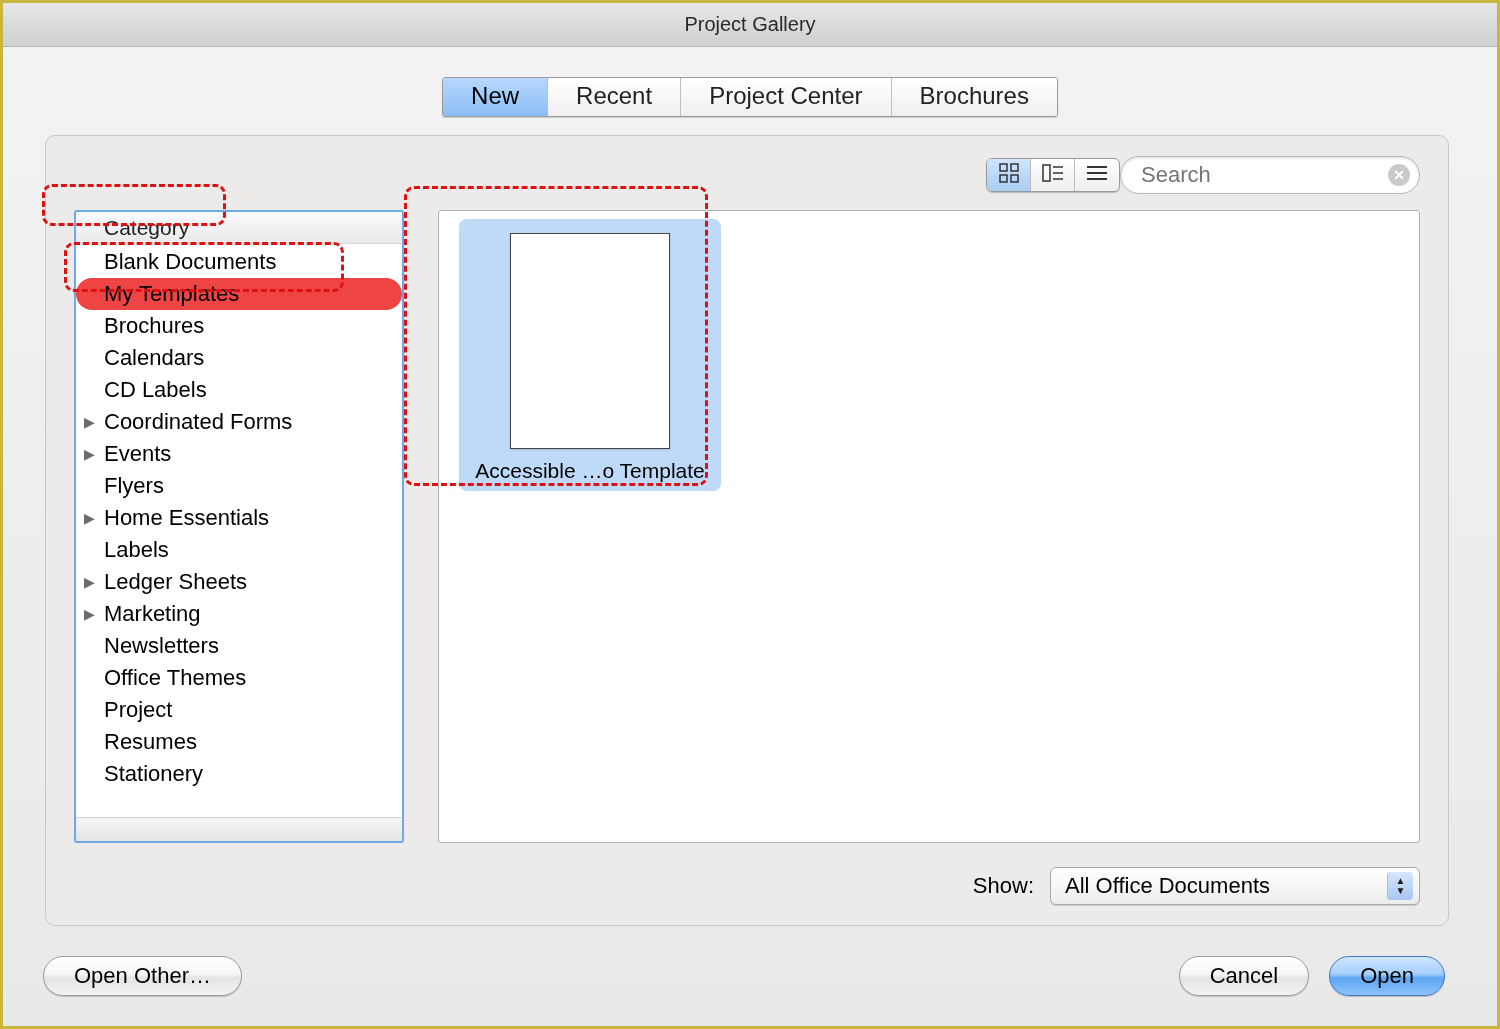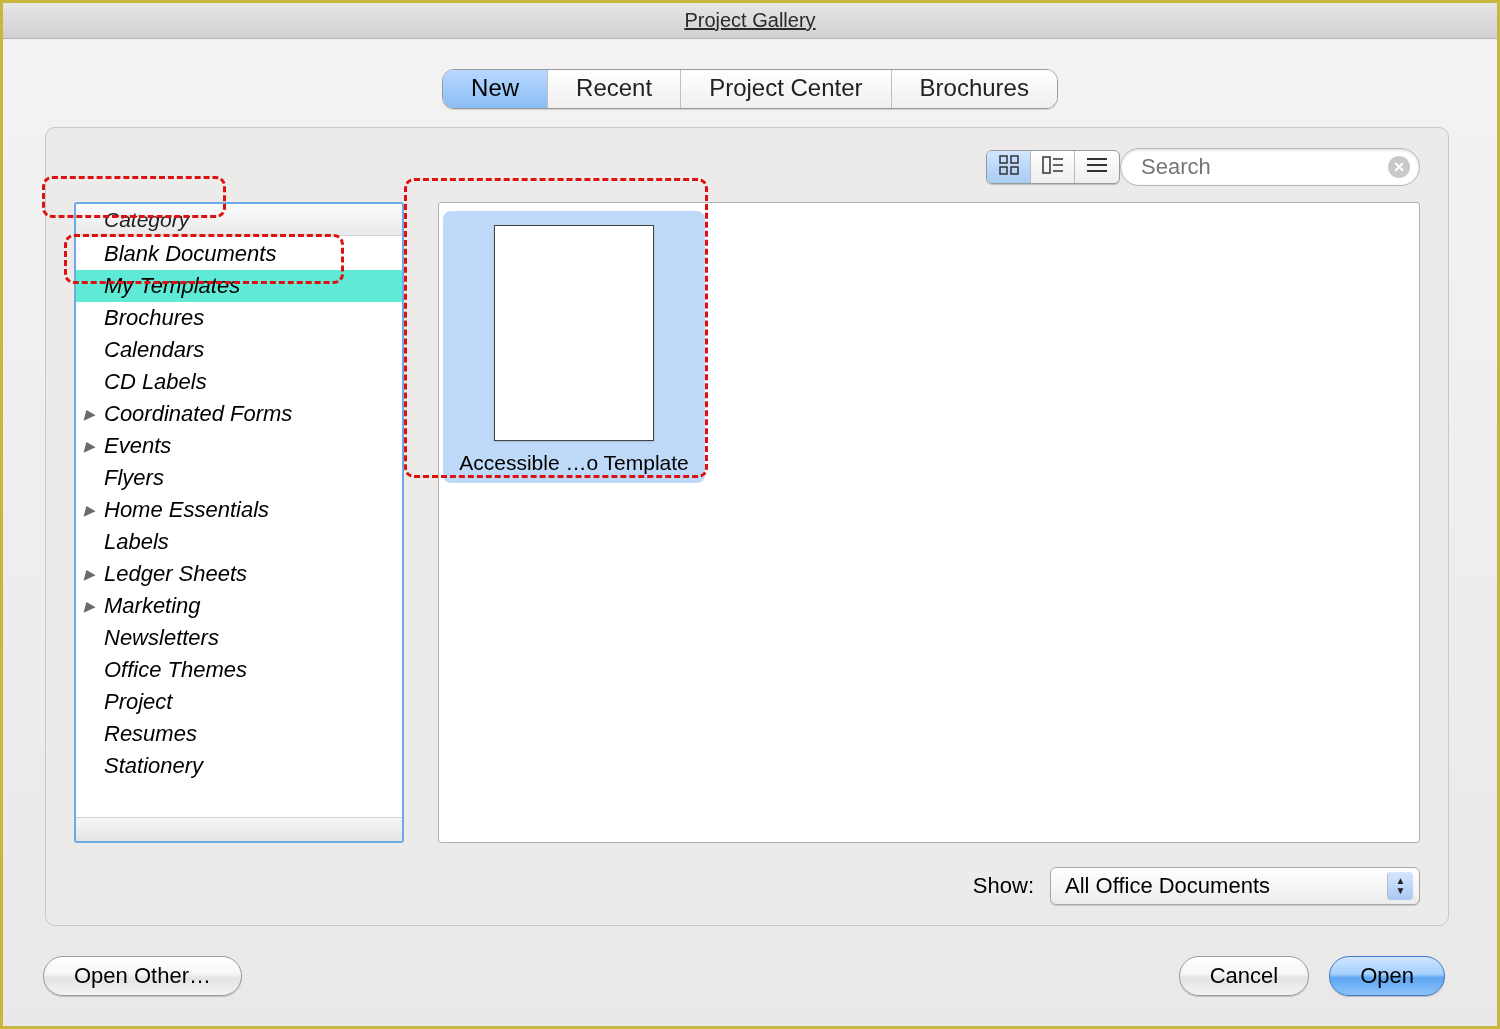--- a/index.html
+++ b/index.html
@@ -11,39 +11,38 @@
   }
   .window {
     width: 1500px;
     height: 1029px;
     border: 3px solid #c9b63f;
     background: linear-gradient(#f3f3f3,#e9e9e9);
     display: flex;
     flex-direction: column;
   }
   .titlebar {
-    height: 36px;
+    height: 44px;
     background: linear-gradient(#e6e6e6,#d0d0d0);
     border-bottom: 1px solid #b5b5b5;
     display: flex;
     align-items: center;
     justify-content: center;
     font-size: 20px;
     color: #2a2a2a;
-    text-decoration: underline;
   }
   .tabs-row {
     display: flex;
     justify-content: center;
     padding: 30px 0 18px 0;
   }
   .segmented {
     display: inline-flex;
     border: 1px solid #9a9a9a;
-    border-radius: 12px;
+    border-radius: 3px;
     overflow: hidden;
     background: linear-gradient(#fff,#f0f0f0);
     box-shadow: 0 1px 1px rgba(0,0,0,.15);
   }
   .segmented .seg-btn {
     padding: 4px 28px 6px 28px;
     font-size: 24px;
     color: #222;
     border-right: 1px solid #bfbfbf;
     background: linear-gradient(#ffffff,#efefef);
@@ -132,21 +131,20 @@
   }
   .category-pane {
     width: 330px;
     border: 2px solid #6da9e6;
     border-radius: 3px;
     background: #fff;
     display: flex;
     flex-direction: column;
     position: relative;
     overflow: hidden;
-    font-style: italic;
   }
   .category-pane .cat-header {
     height: 32px;
     background: linear-gradient(#fbfbfb,#e9e9e9);
     border-bottom: 1px solid #d7d7d7;
     font-size: 21px;
     padding-left: 28px;
     display:flex; align-items:center;
     color:#222;
   }
@@ -158,21 +156,22 @@
   .cat-item {
     display: flex;
     align-items: center;
     font-size: 22px;
     color: #000;
     padding: 3px 8px 3px 28px;
     gap: 6px;
     white-space: nowrap;
   }
   .cat-item.selected {
-    background: #5eead4;
+    background: #ef4444;
+    border-radius: 16px;
   }
   .disclosure {
     position: absolute;
     margin-left: -20px;
     font-size: 14px;
     color: #6b6b6b;
   }
   .cat-bottom {
     height: 24px;
     background: linear-gradient(#f6f6f6,#e3e3e3);
@@ -182,21 +181,21 @@
   .content-pane {
     flex: 1;
     border: 1px solid #b1b1b1;
     border-radius: 3px;
     background: #fff;
     position: relative;
     overflow: auto;
   }
   .template-item {
     position: absolute;
-    left: 4px;
+    left: 20px;
     top: 8px;
     width: 262px;
     background: #bedaf8;
     border-radius: 8px;
     padding: 14px 12px 8px 12px;
     display: flex;
     flex-direction: column;
     align-items: center;
   }
   .template-thumb {

